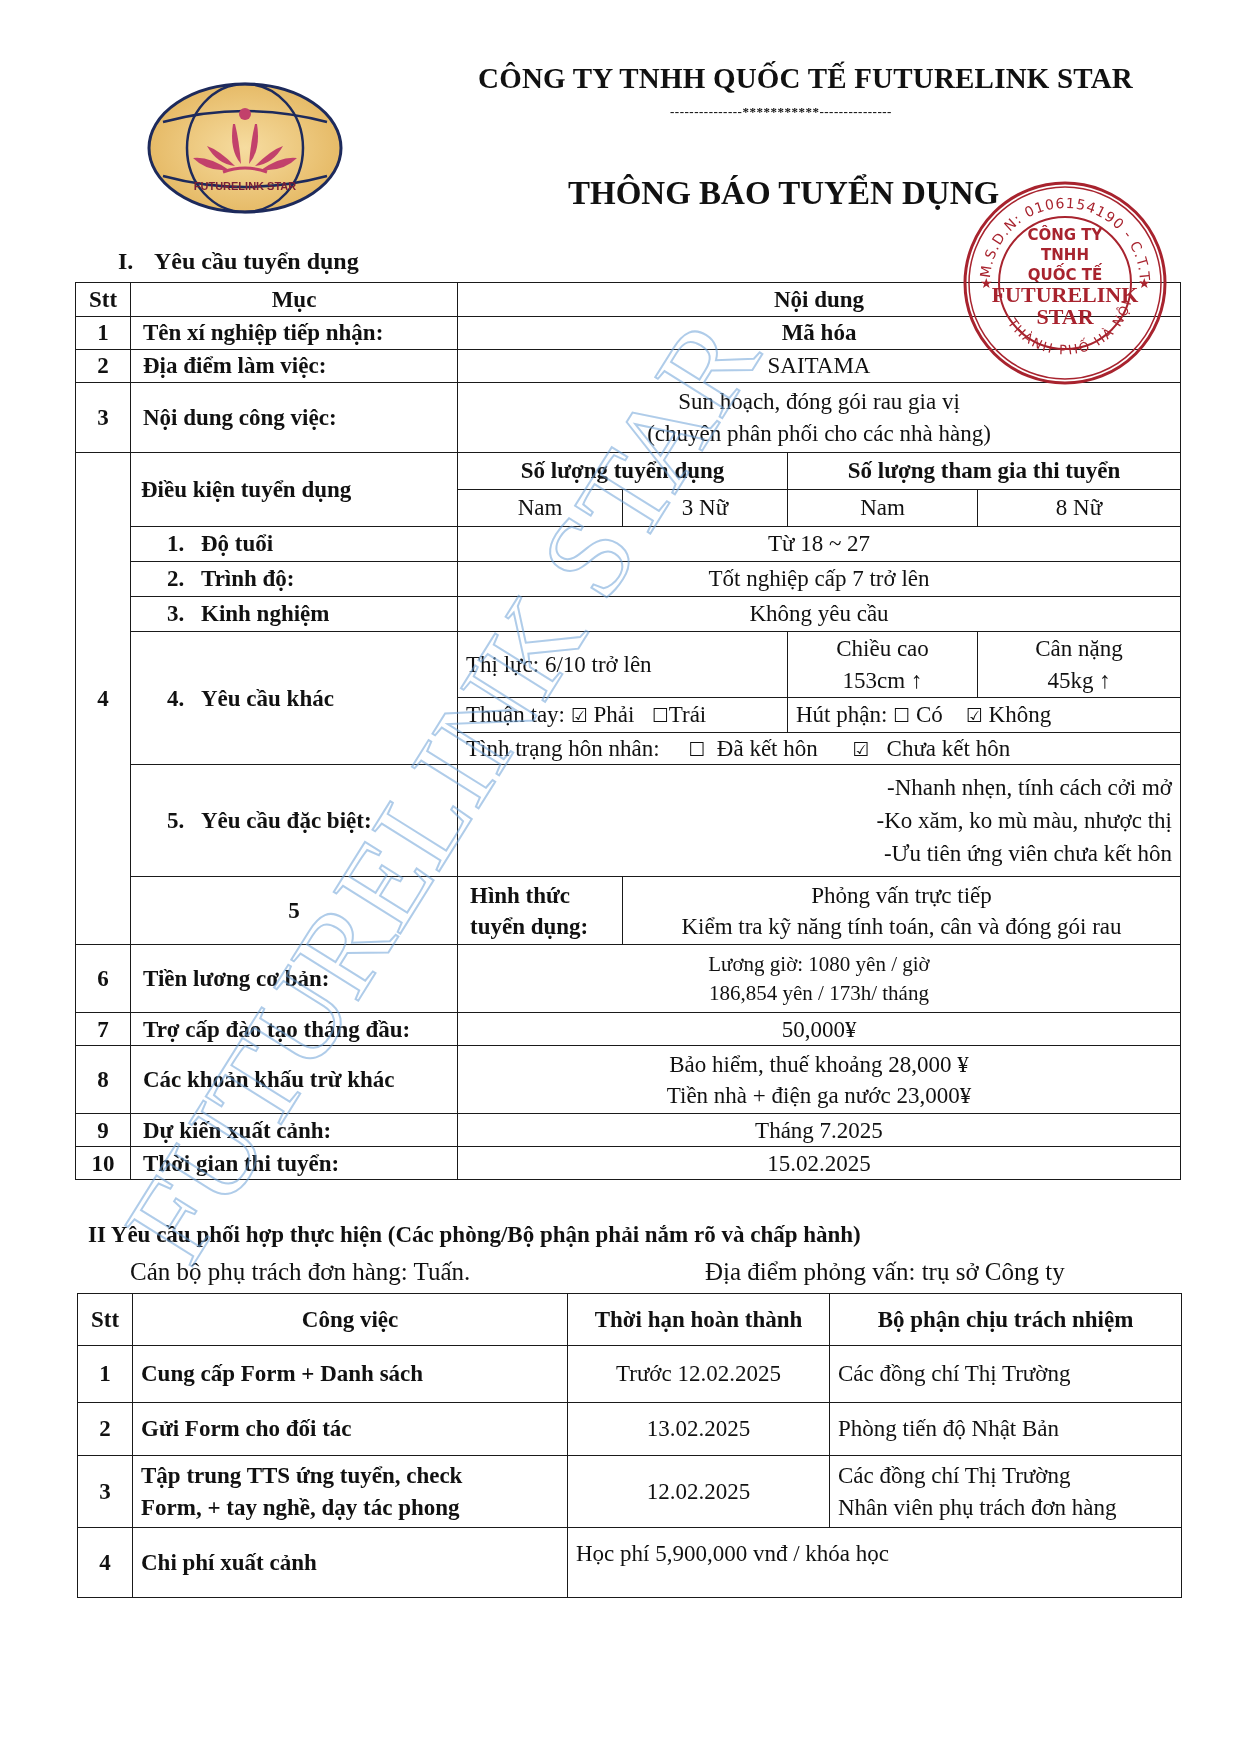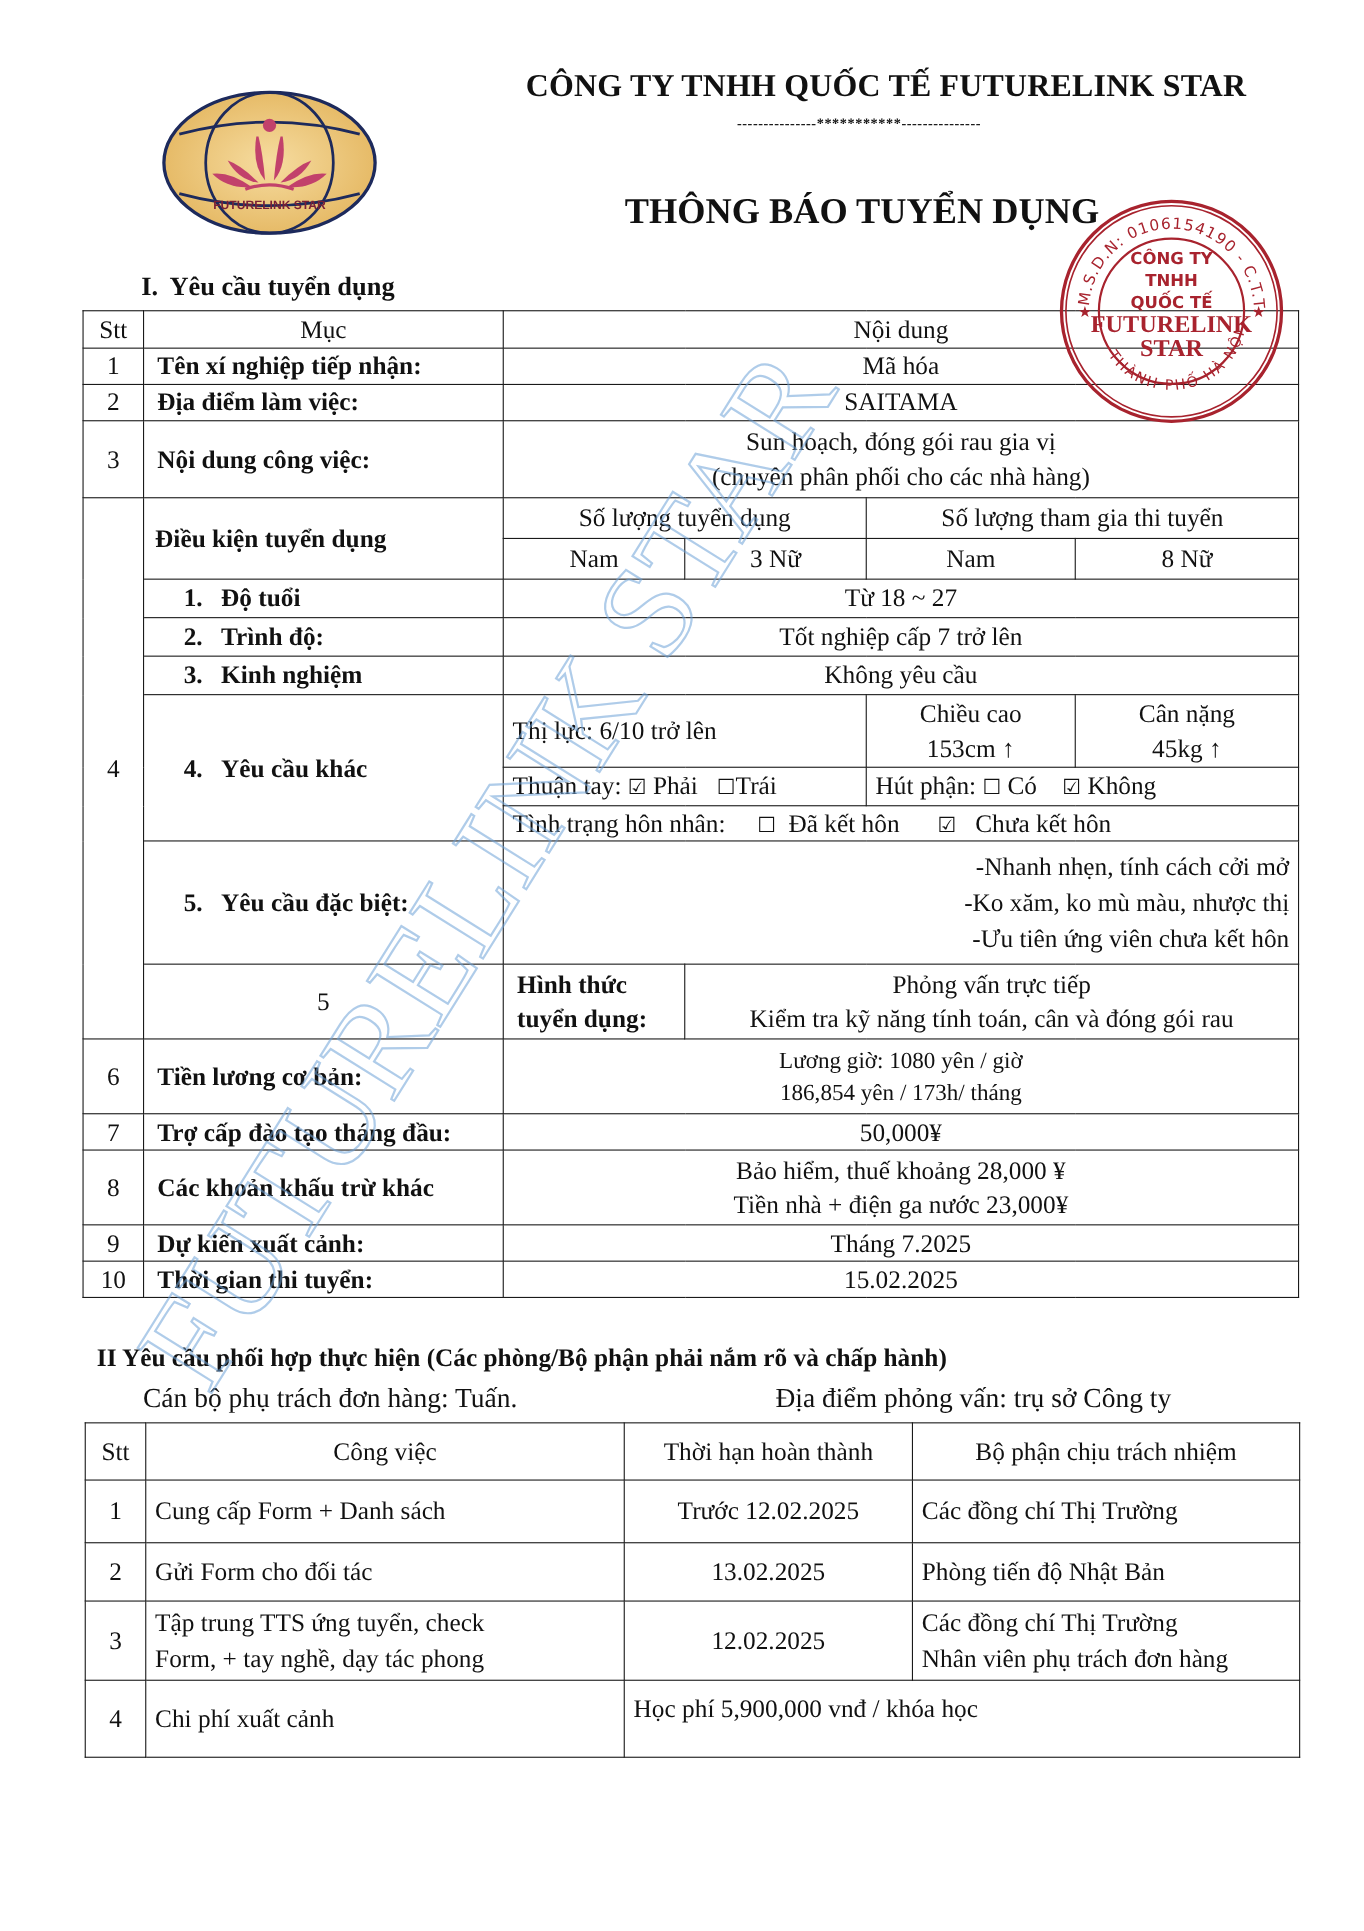--- a/index.html
+++ b/index.html
@@ -7,32 +7,32 @@
          font-family:"Liberation Serif", "DejaVu Serif", serif; color:#111; }
   .abs { position:absolute; }
 
   
   .logo { left:145px; top:80px; width:200px; height:136px;text-align:center; }
 
   .company { left:478px; top:62px; font-size:29px; font-weight:bold; letter-spacing:0.2px; white-space:nowrap; }
   .divider { left:670px; top:104px; font-size:13px; font-weight:bold; white-space:nowrap; letter-spacing:0.5px; }
   .title { left:568px; top:175px; font-size:33px; font-weight:bold; white-space:nowrap; }
 
-  .sec1 { left:118px; top:248px; font-size:24px; font-weight:bold; white-space:nowrap;text-align:center; }
+  .sec1 { left:118px; top:248px; font-size:24px; font-weight:bold; white-space:nowrap; }
   .sec1 .num { display:inline-block; width:36px; }
 
   
   .seal { left:960px; top:178px; width:210px; height:210px; }
 
   
   table { border-collapse:collapse; position:absolute; }
   td { border:1.5px solid #1a1a1a; padding:0 8px; vertical-align:middle; font-size:23px; line-height:1.35; }
   .t1 { left:75px; top:282px; width:1105px; table-layout:fixed; }
   .c { text-align:center; }
-  .b { font-weight:normal; }
+  .b { font-weight:bold; }
   .lbl { font-weight:bold; font-size:23px;padding-left:12px; }
   .sub { padding-left:36px;margin-top:38px; }
   .sub .n { display:inline-block; width:34px; }
   .bullets div { padding-left:8px; line-height:33px;text-align:right; }
   .bullets span.dash { display:inline-block; width:38px; }
   .cb { font-family:"DejaVu Sans", sans-serif; font-size:19px; }
 
   .sec2 { left:88px; top:1222px; font-size:23px; font-weight:bold; white-space:nowrap; }
   .resp { left:130px; top:1258px; font-size:25px; white-space:nowrap; }
   .loc  { left:705px; top:1258px; font-size:25px; white-space:nowrap; }

